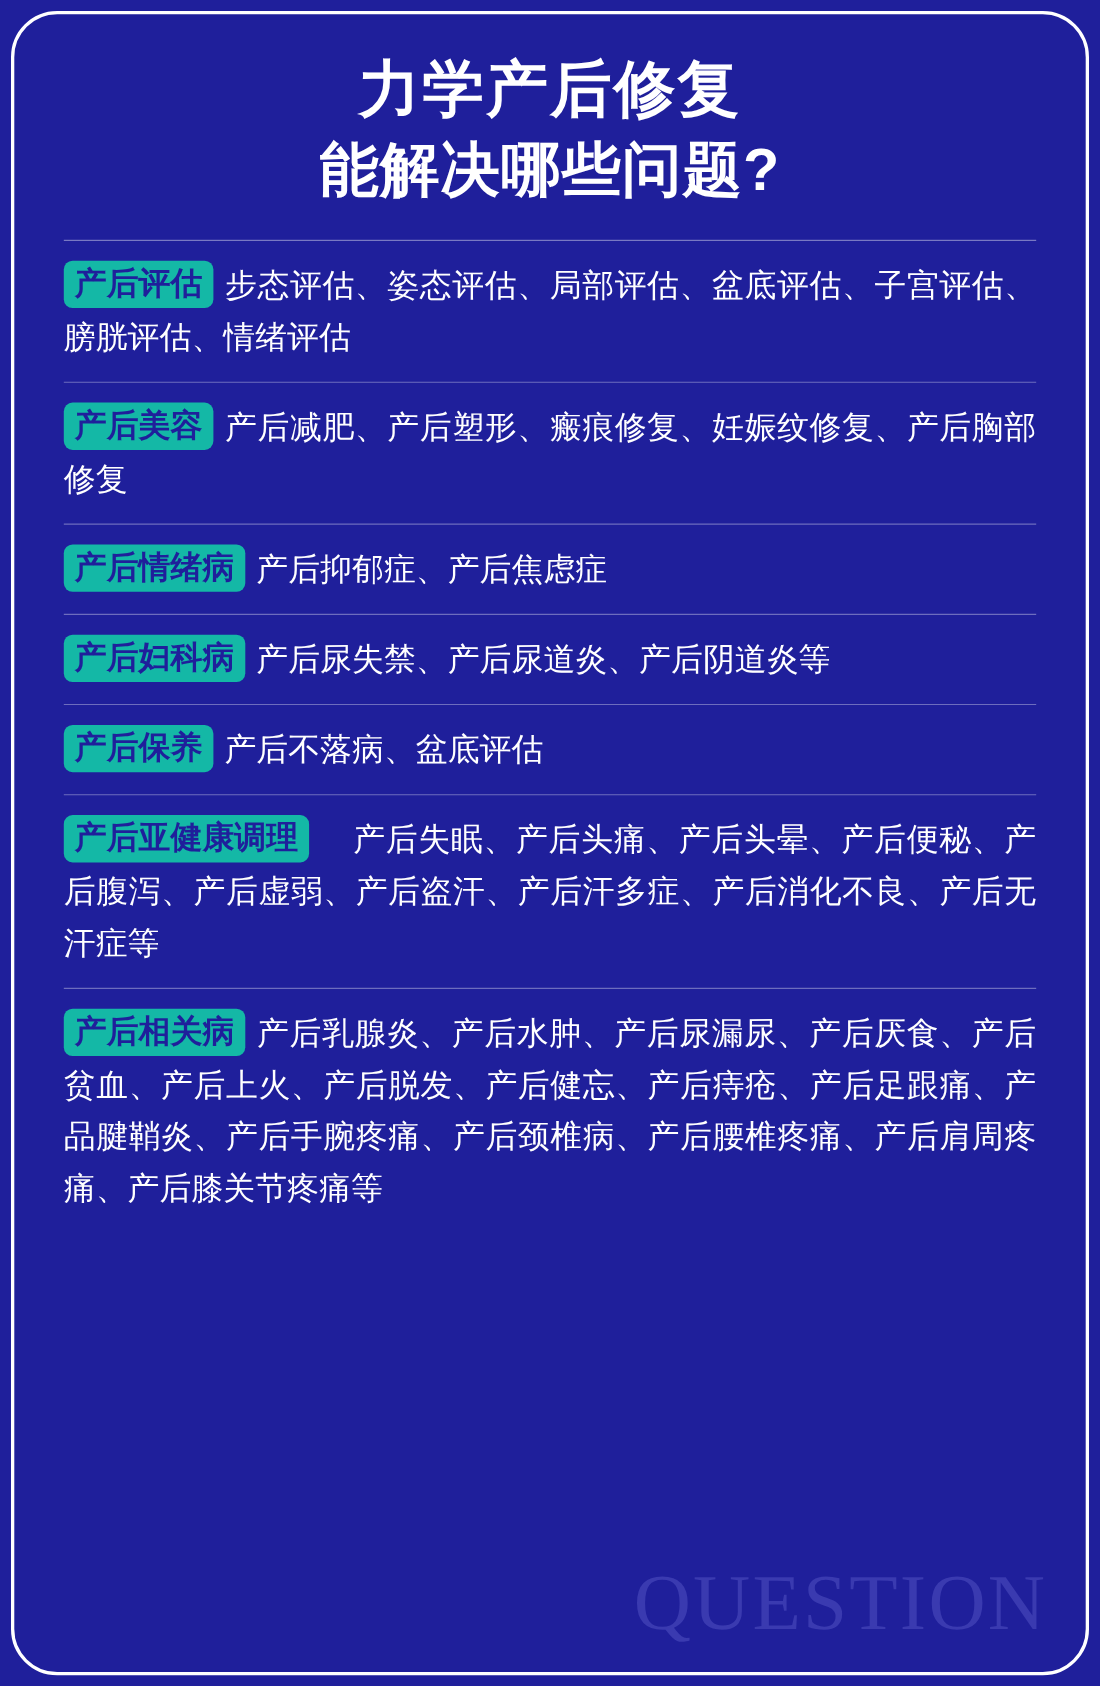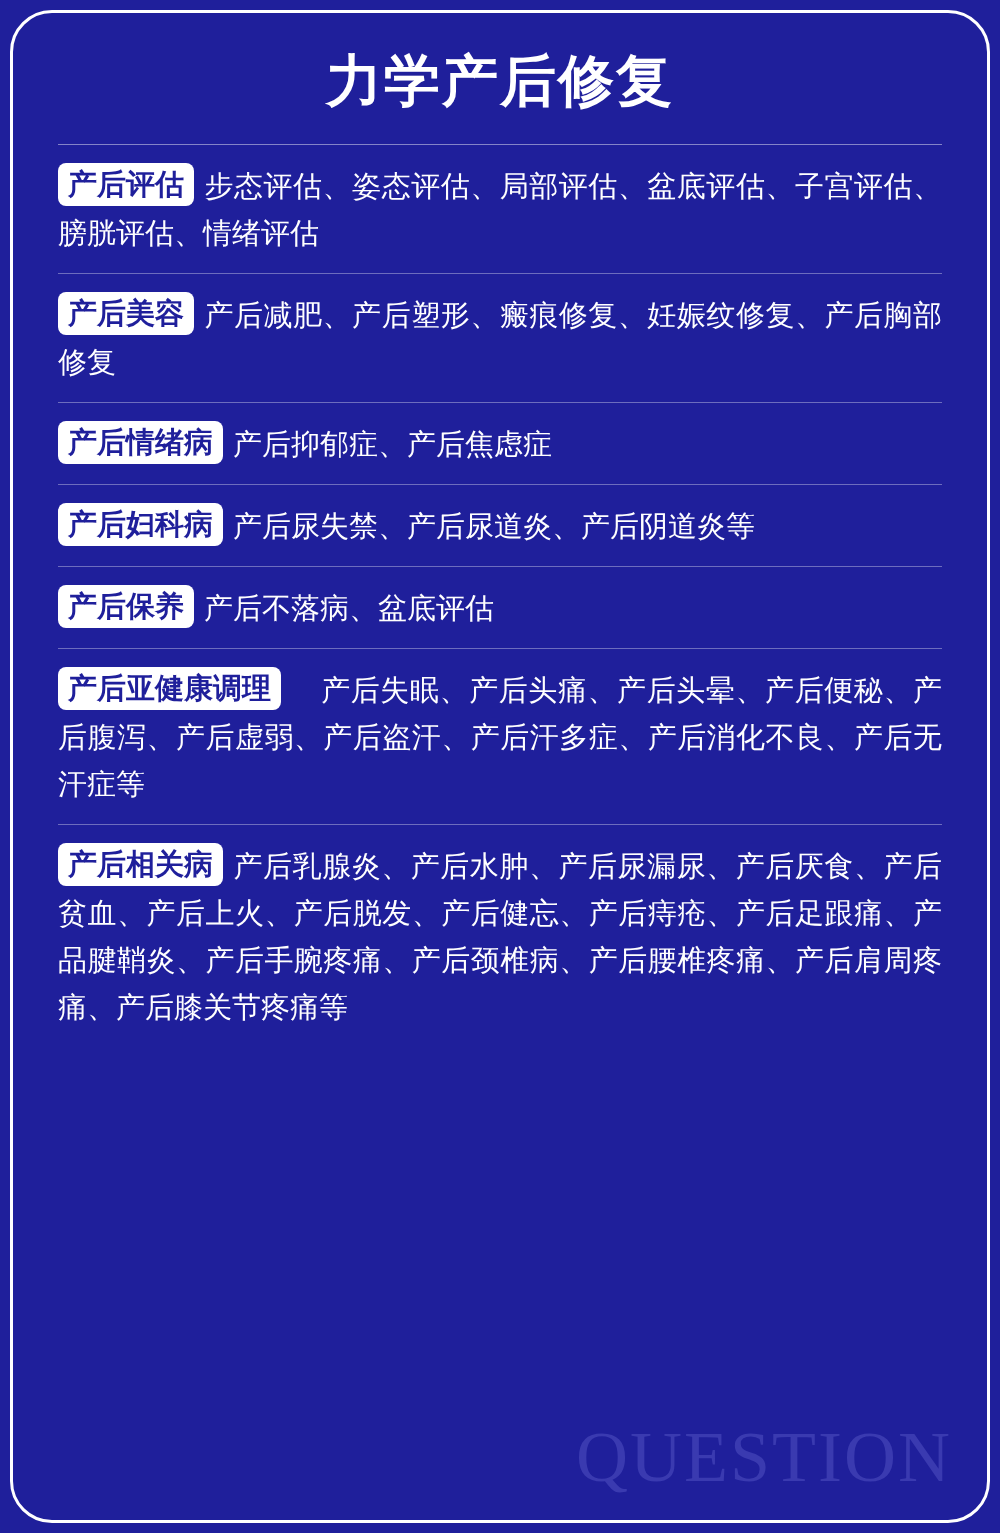--- a/index.html
+++ b/index.html
@@ -72,21 +72,21 @@
     border-bottom: none;
   }
   .row-text {
     color: #ffffff;
     font-size: 29px;
     line-height: 1.62;
     text-align: justify;
   }
   .tag {
     display: inline-block;
-    background: #ffffff;
+    background: #14b8a6;
     color: #1f1f9b;
     font-weight: bold;
     font-size: 29px;
     line-height: 1.25;
     padding: 3px 10px 4px 10px;
     border-radius: 8px;
     margin-right: 10px;
     vertical-align: 2px;
     white-space: nowrap;
   }
@@ -104,20 +104,21 @@
 </head>
 <body>
 
 <div class="poster">
   <div class="frame"></div>
 
   <div class="content">
 
     <div class="title-block">
       <div class="title-line1">力学产后修复</div>
+      <div class="title-line2">能解决哪些问题?</div>
     </div>
 
     <div class="divider"></div>
 
     <div class="rows">
 
       <div class="row">
         <div class="row-text">
           <span class="tag">产后评估</span><span>步态评估、姿态评估、局部评估、盆底评估、子宫评估、膀胱评估、情绪评估</span>
         </div>

